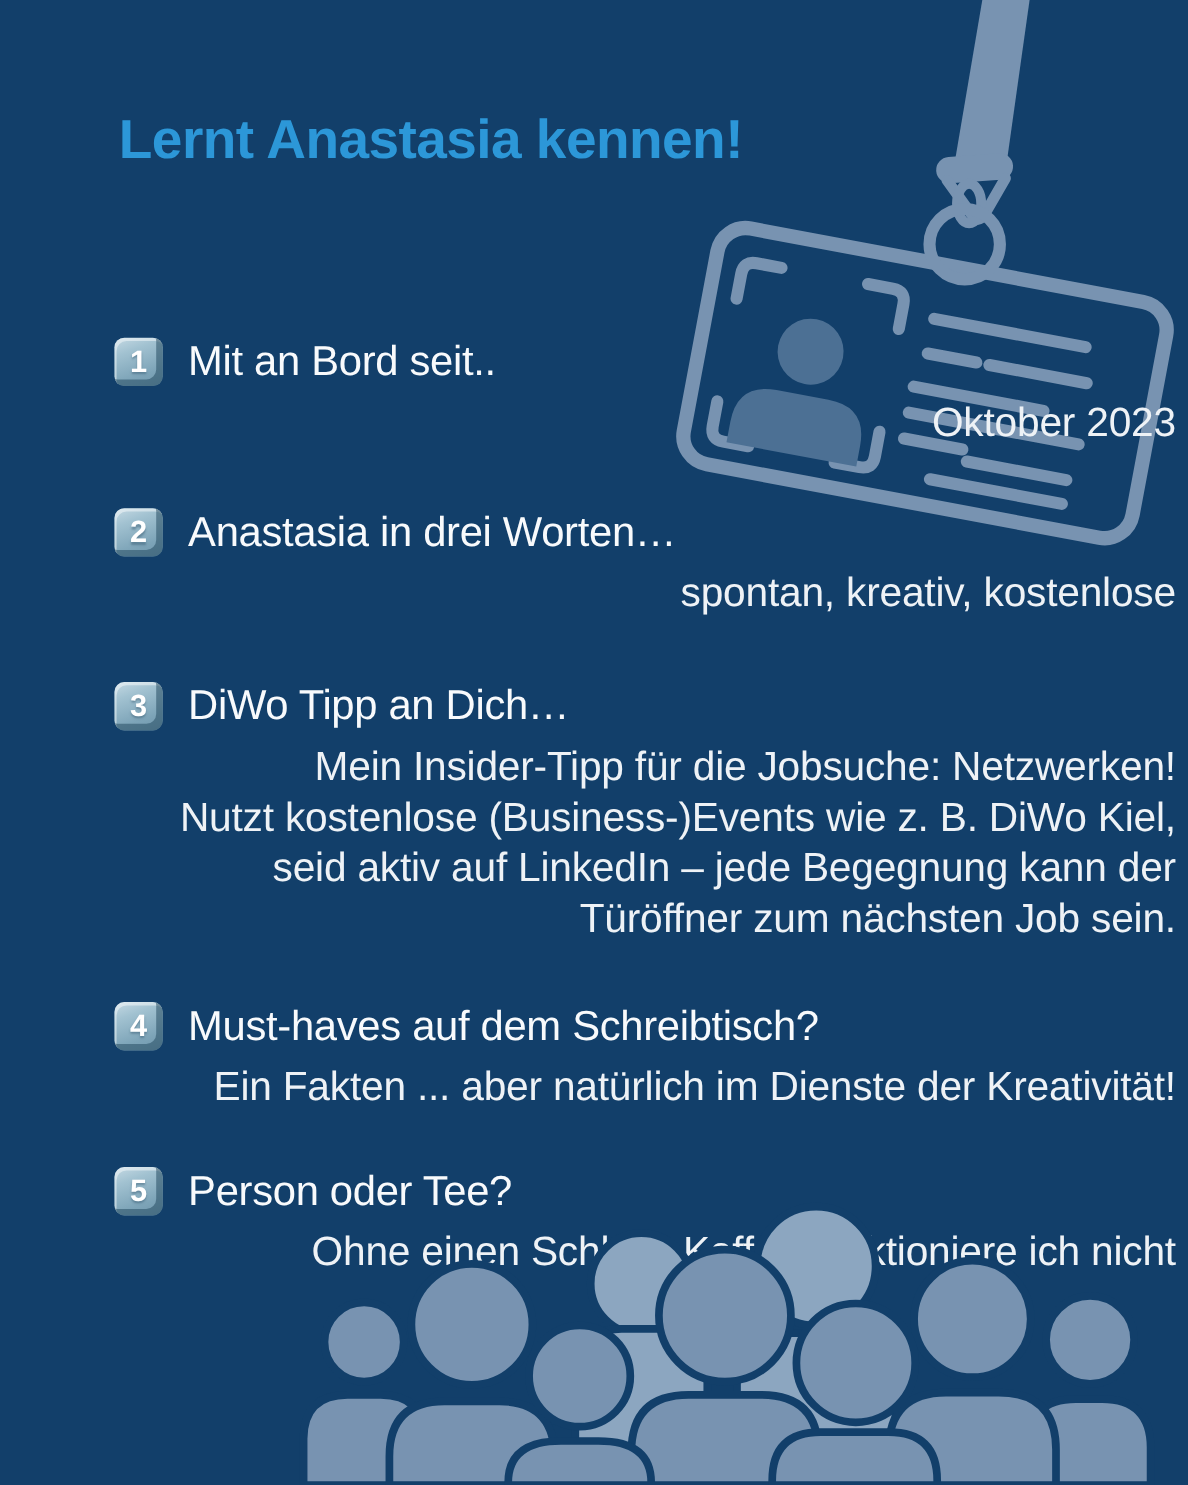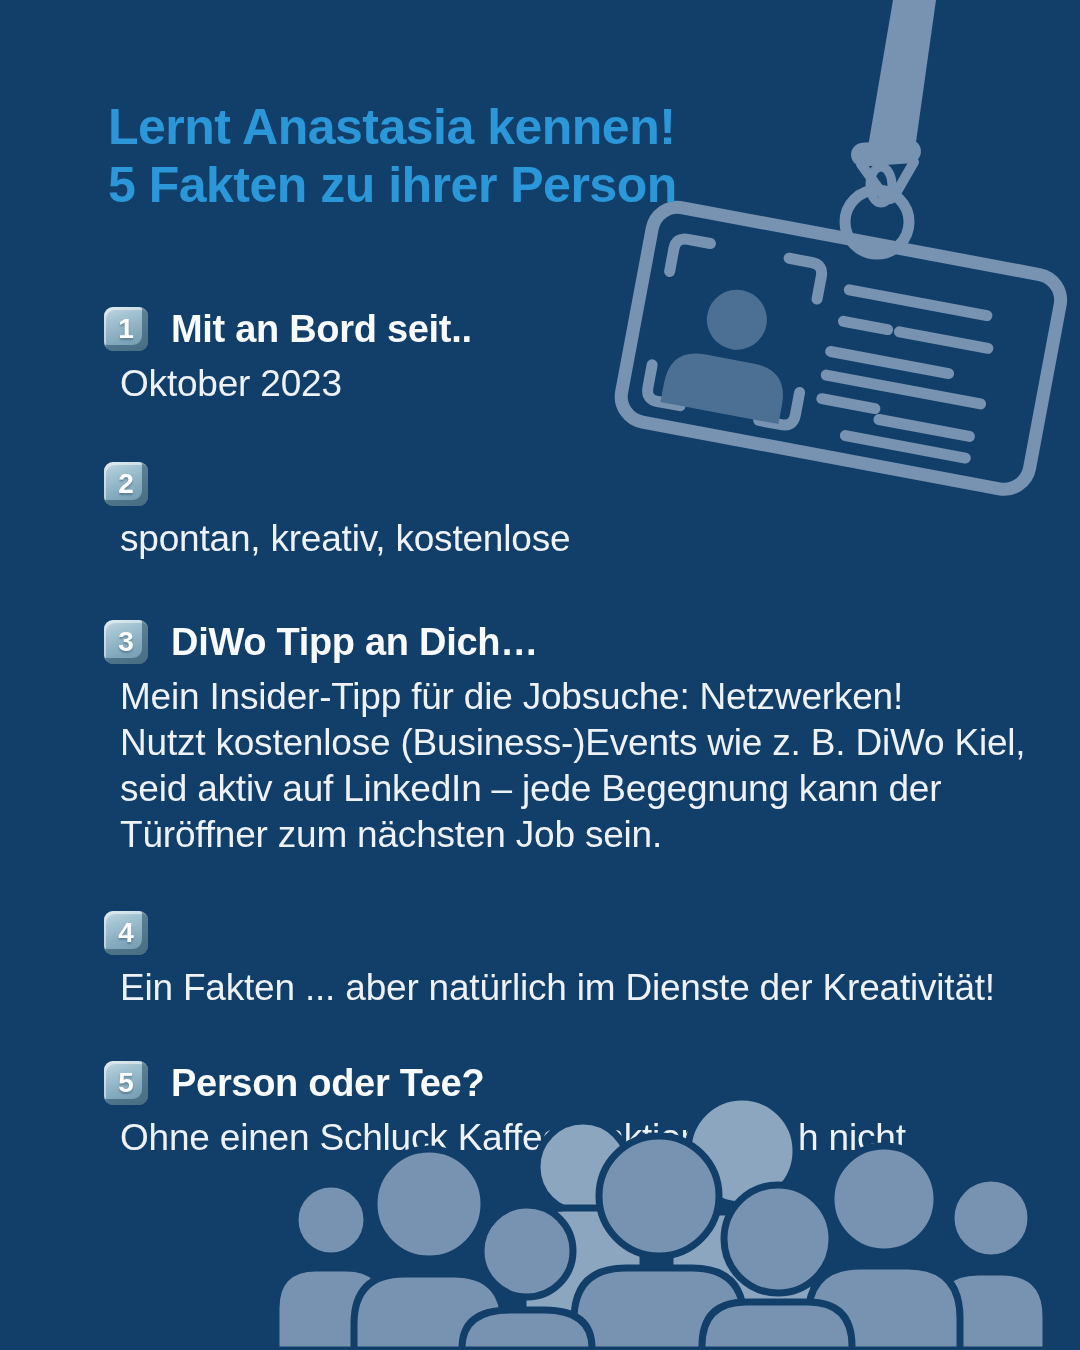--- a/index.html
+++ b/index.html
@@ -1,37 +1,38 @@
 <!DOCTYPE html>
 <html style="--bg: #123f6a; --accent: #2c97d8; --slate: #7893b1; --slate-light: #8ca6c0; --slate-dark: #4c7094;"><head>
 <meta charset="utf-8">
 <style>
   html,body{margin:0;padding:0;background:#0b2c4d;}
   .canvas{
     position:relative;width:1080px;height:1350px;overflow:hidden;
     background:var(--bg);
     font-family:"Liberation Sans",sans-serif;
+    text-align:right;
   }
   .page-title{
     position:absolute;left:108px;top:98px;
     font-size:50px;line-height:58px;font-weight:bold;
     letter-spacing:-0.5px;color:var(--accent);
   }
   .fact{position:absolute;left:104px;width:965px;}
   .fact-header{display:flex;align-items:center;gap:23px;}
   .keycap{
     flex:0 0 44px;width:44px;height:44px;border-radius:9px;
     background:linear-gradient(160deg,#c6dae4 0%,#a2c2d1 28%,#7da4b8 72%,#6f96ac 100%);
     box-shadow:inset -6px -6px 0 rgba(38,76,99,.55), inset 2px 3px 0 rgba(255,255,255,.45);
     display:flex;align-items:center;justify-content:center;
     font-size:28px;font-weight:bold;color:#ffffff;
     text-shadow:0 2px 2px rgba(45,80,105,.45);
   }
   .fact-heading{
-    font-size:38px;font-weight:bold;color:#f8fafc;letter-spacing:-0.3px;
+    font-size:38px;font-weight:normal;color:#f8fafc;letter-spacing:-0.3px;
     white-space:nowrap;
   }
   .fact-body{
     margin-top:10px;margin-left:16px;
     font-size:37px;line-height:46px;color:#eef2f6;
     letter-spacing:-0.2px;white-space:pre-line;
   }
   .fact--1{top:307px}.fact--2{top:462px}.fact--3{top:620px}
   .fact--4{top:911px}.fact--5{top:1061px}
   .badge-illustration{position:absolute;left:580px;top:0;}
@@ -74,52 +75,53 @@
 
     <polygon points="893,0 936,0 915,149 868,147" style="fill:var(--slate)"></polygon>
     <rect x="851" y="141" width="70" height="24" rx="12" style="fill:var(--slate)" transform="rotate(-4 886 153)"></rect>
     <path class="slate-stroke" d="M 861 164 L 884 196 Q 889 203 895 195 L 914 162" stroke-width="10" stroke-linecap="round"></path>
     <ellipse class="slate-stroke" cx="881" cy="185" rx="11" ry="18" stroke-width="9"></ellipse>
     <circle class="slate-stroke" cx="877" cy="222" r="32" stroke-width="11"></circle>
   </svg>
 
   <div class="page-title">
     <div>Lernt Anastasia kennen!</div>
-    <div>5 Fakten zu ihrer Person</div>
   </div>
 
   <div class="fact fact--1">
     <div class="fact-header">
       <div class="keycap">1</div>
       <div class="fact-heading">Mit an Bord seit..</div>
     </div>
     <div class="fact-body">Oktober 2023</div>
   </div>
 
   <div class="fact fact--2">
     <div class="fact-header">
       <div class="keycap">2</div>
+      <div class="fact-heading">Anastasia in drei Worten…</div>
     </div>
     <div class="fact-body">spontan, kreativ, kostenlose</div>
   </div>
 
   <div class="fact fact--3">
     <div class="fact-header">
       <div class="keycap">3</div>
       <div class="fact-heading">DiWo Tipp an Dich…</div>
     </div>
     <div class="fact-body">Mein Insider-Tipp für die Jobsuche: Netzwerken!
 Nutzt kostenlose (Business-)Events wie z. B. DiWo Kiel,
 seid aktiv auf LinkedIn – jede Begegnung kann der
 Türöffner zum nächsten Job sein.</div>
   </div>
 
   <div class="fact fact--4">
     <div class="fact-header">
       <div class="keycap">4</div>
+      <div class="fact-heading">Must-haves auf dem Schreibtisch?</div>
     </div>
     <div class="fact-body">Ein Fakten ... aber natürlich im Dienste der Kreativität!</div>
   </div>
 
   <div class="fact fact--5">
     <div class="fact-header">
       <div class="keycap">5</div>
       <div class="fact-heading">Person oder Tee?</div>
     </div>
     <div class="fact-body">Ohne einen Schluck Kaffee funktioniere ich nicht</div>

